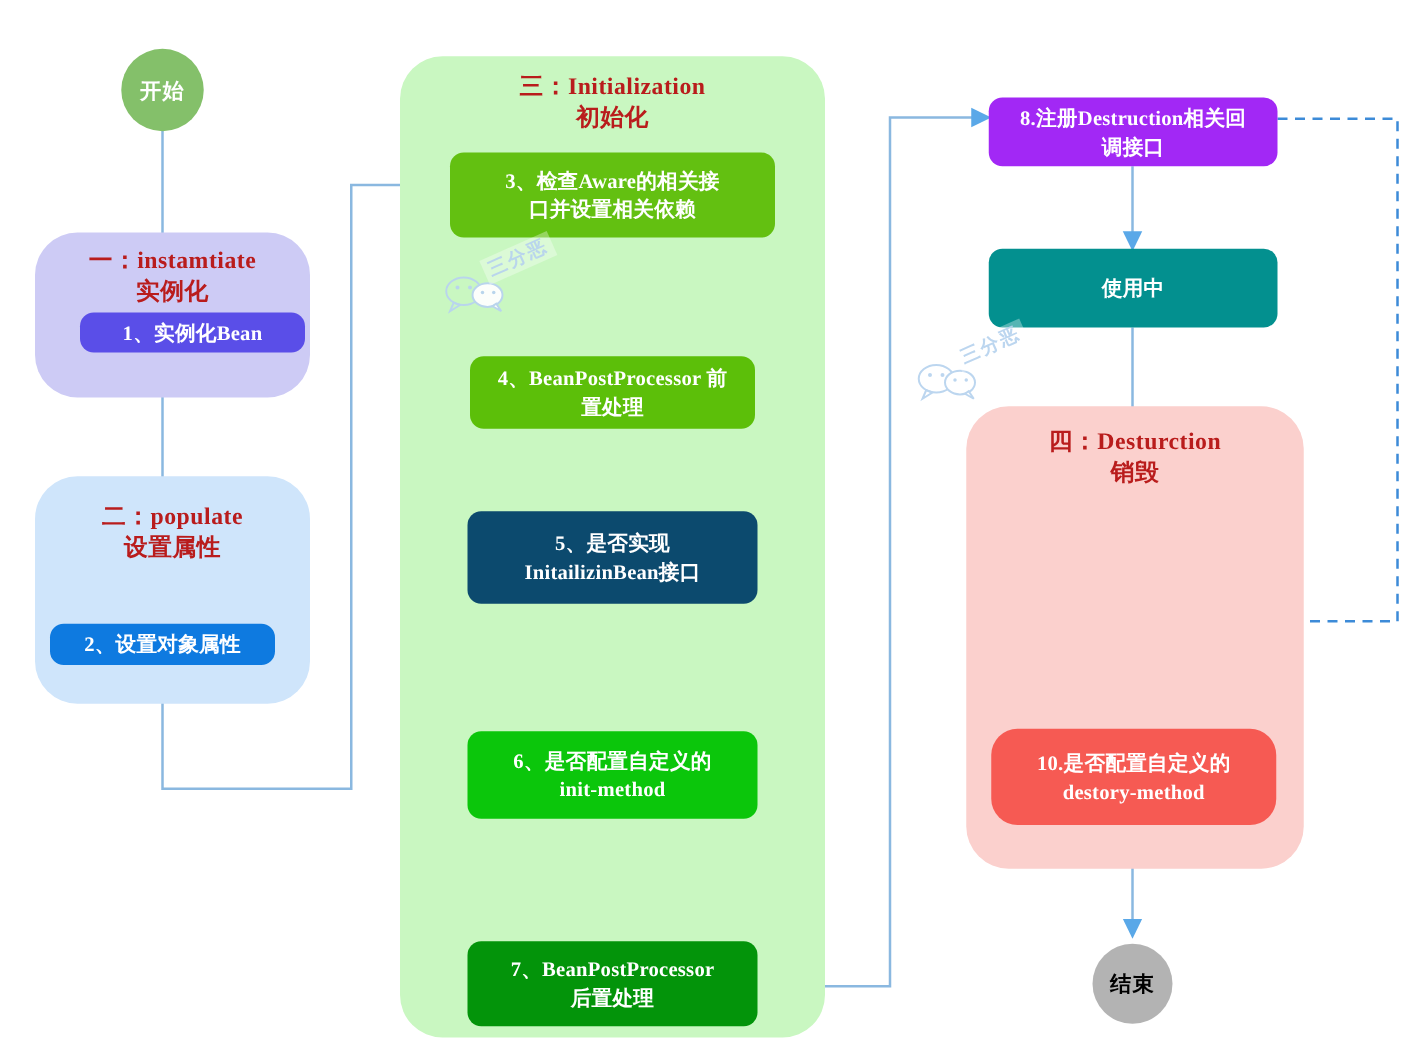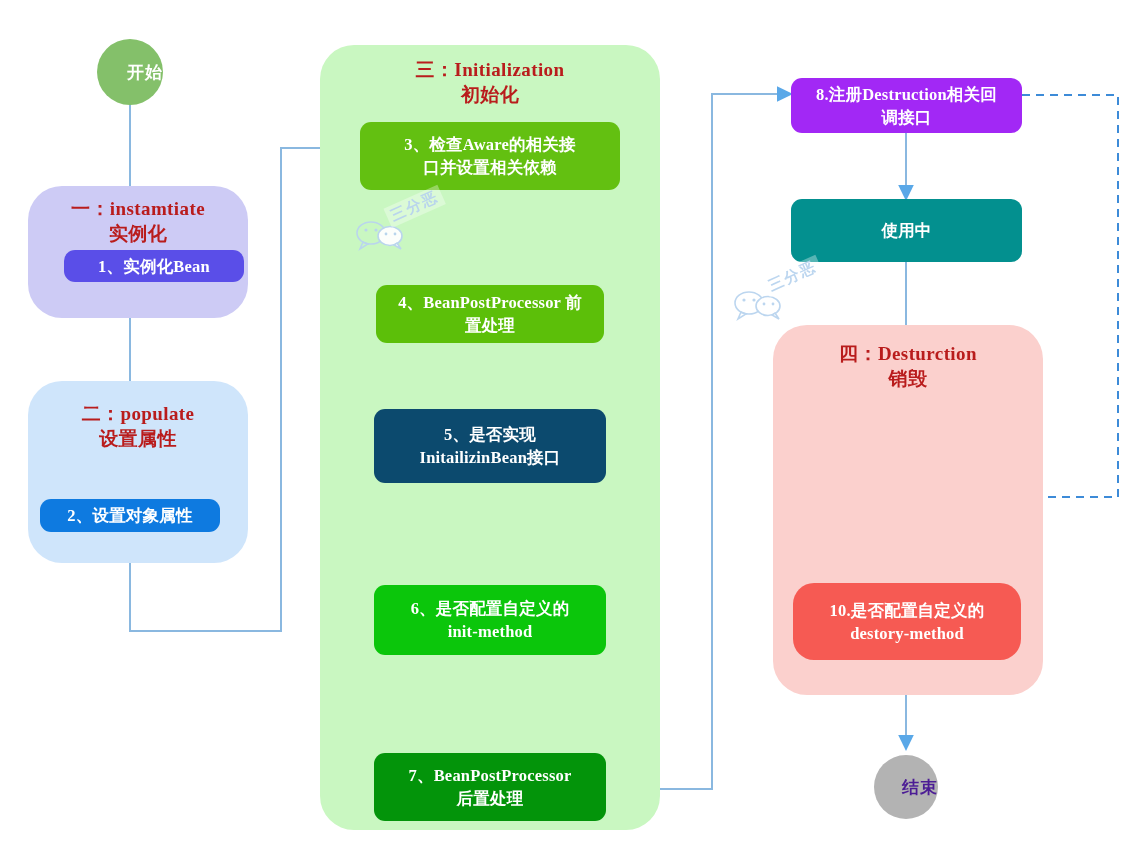--- a/index.html
+++ b/index.html
@@ -47,27 +47,27 @@
     padding:4px 0;
     white-space:pre-line;
     letter-spacing:.2px;
   }
   
   .terminator{
     position:absolute;
     border-radius:50%;
     display:flex;
     align-items:center;
-    justify-content:flex-end;
+    justify-content:center;
     color:#ffffff;
     font-weight:700;
     font-size:17px;
     letter-spacing:1px;
   }
-  .terminator.end{color:#4c1d95;}
+  .terminator.end{color:#000000;}
   
   #edges{position:absolute;left:0;top:0;width:1124px;height:850px;pointer-events:none;}
   
   .watermark{
     position:absolute;
     width:118px;height:52px;
     opacity:.95;
     pointer-events:none;
   }
   .wm-text{

